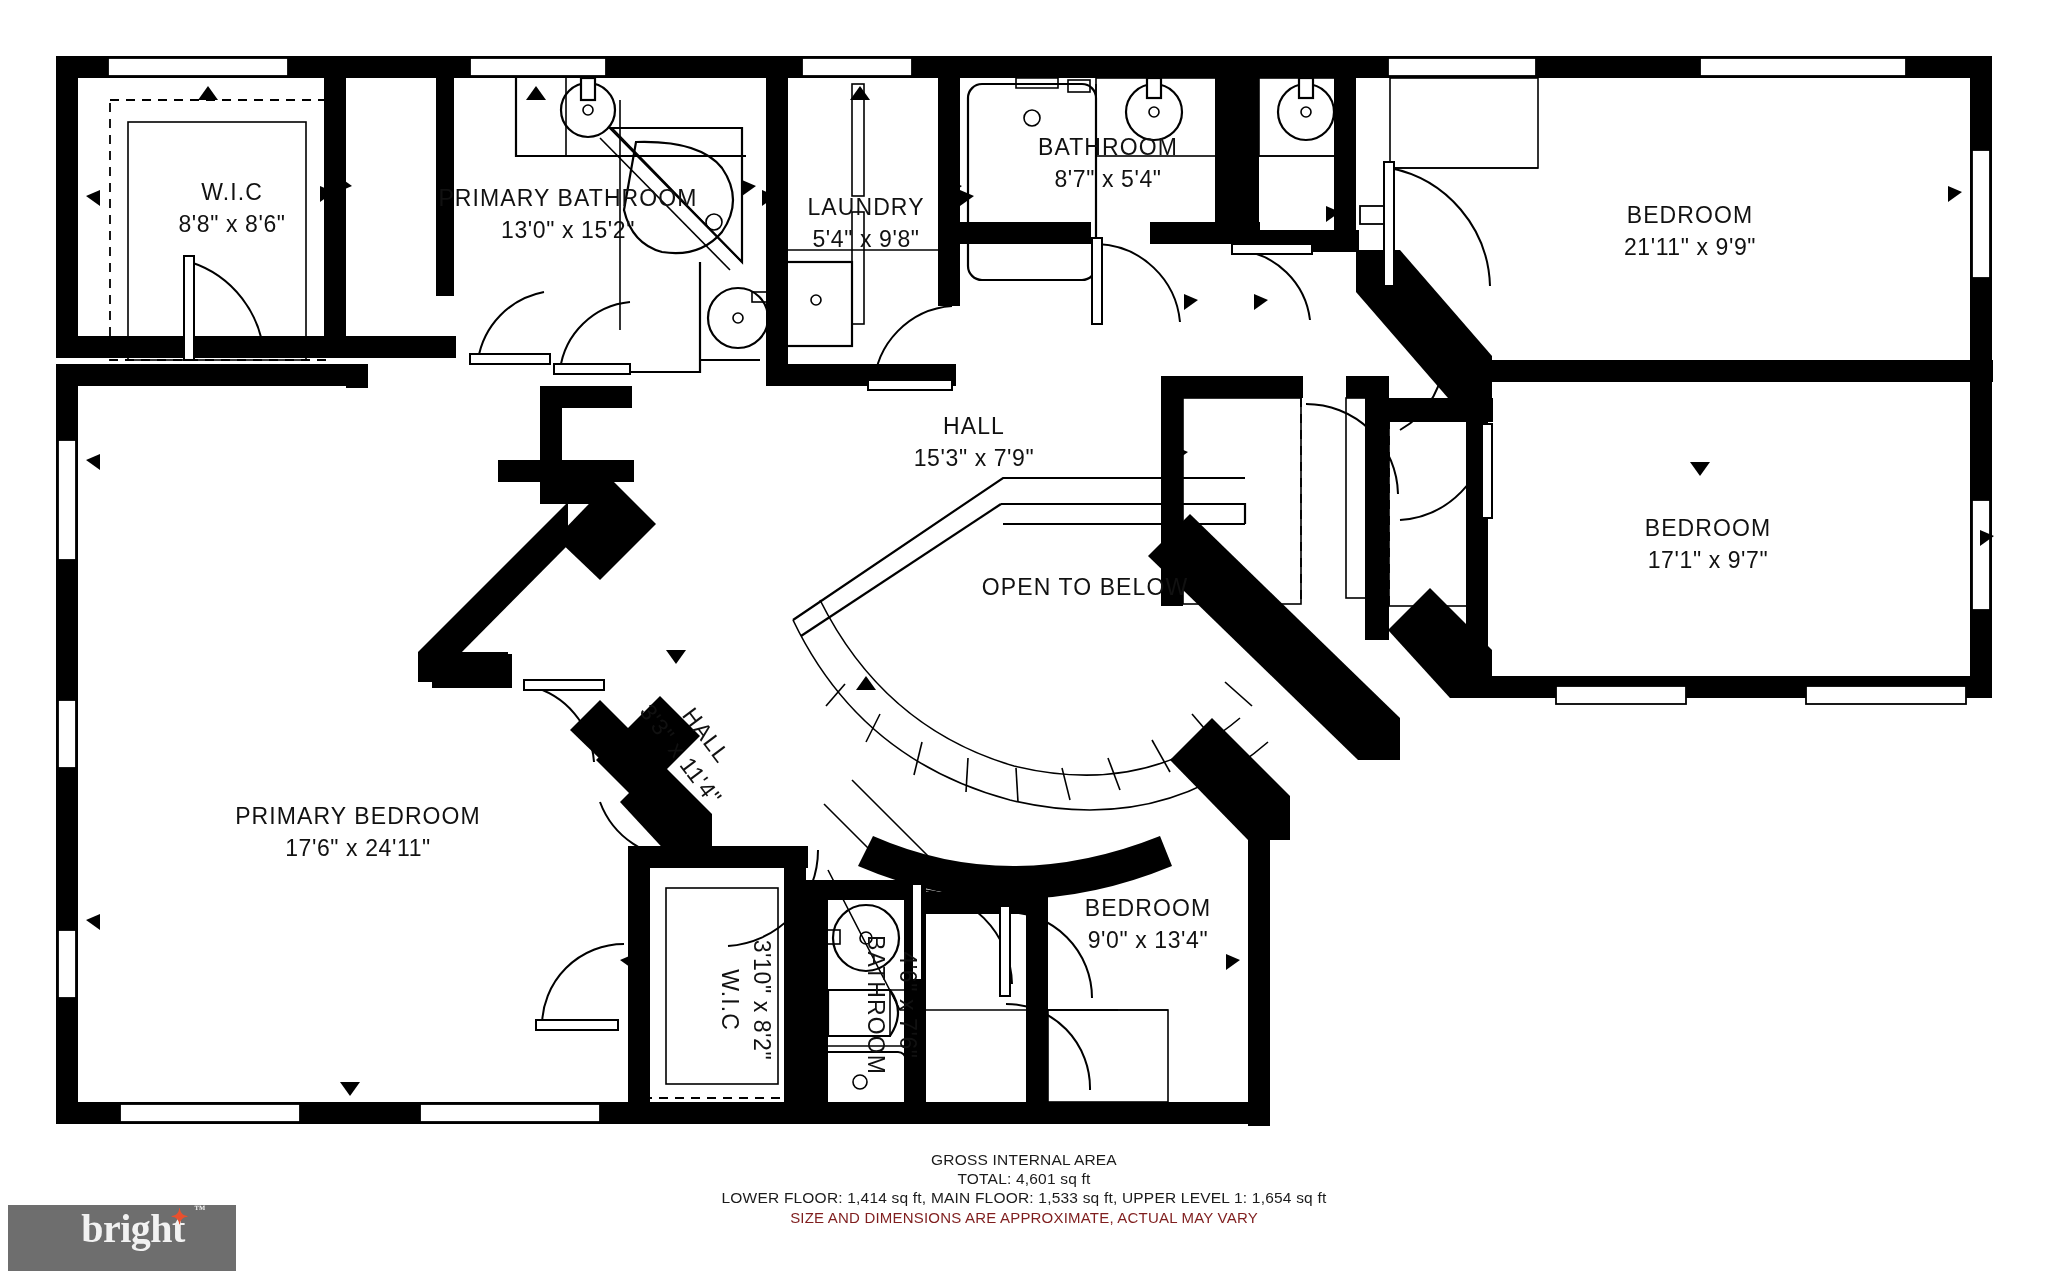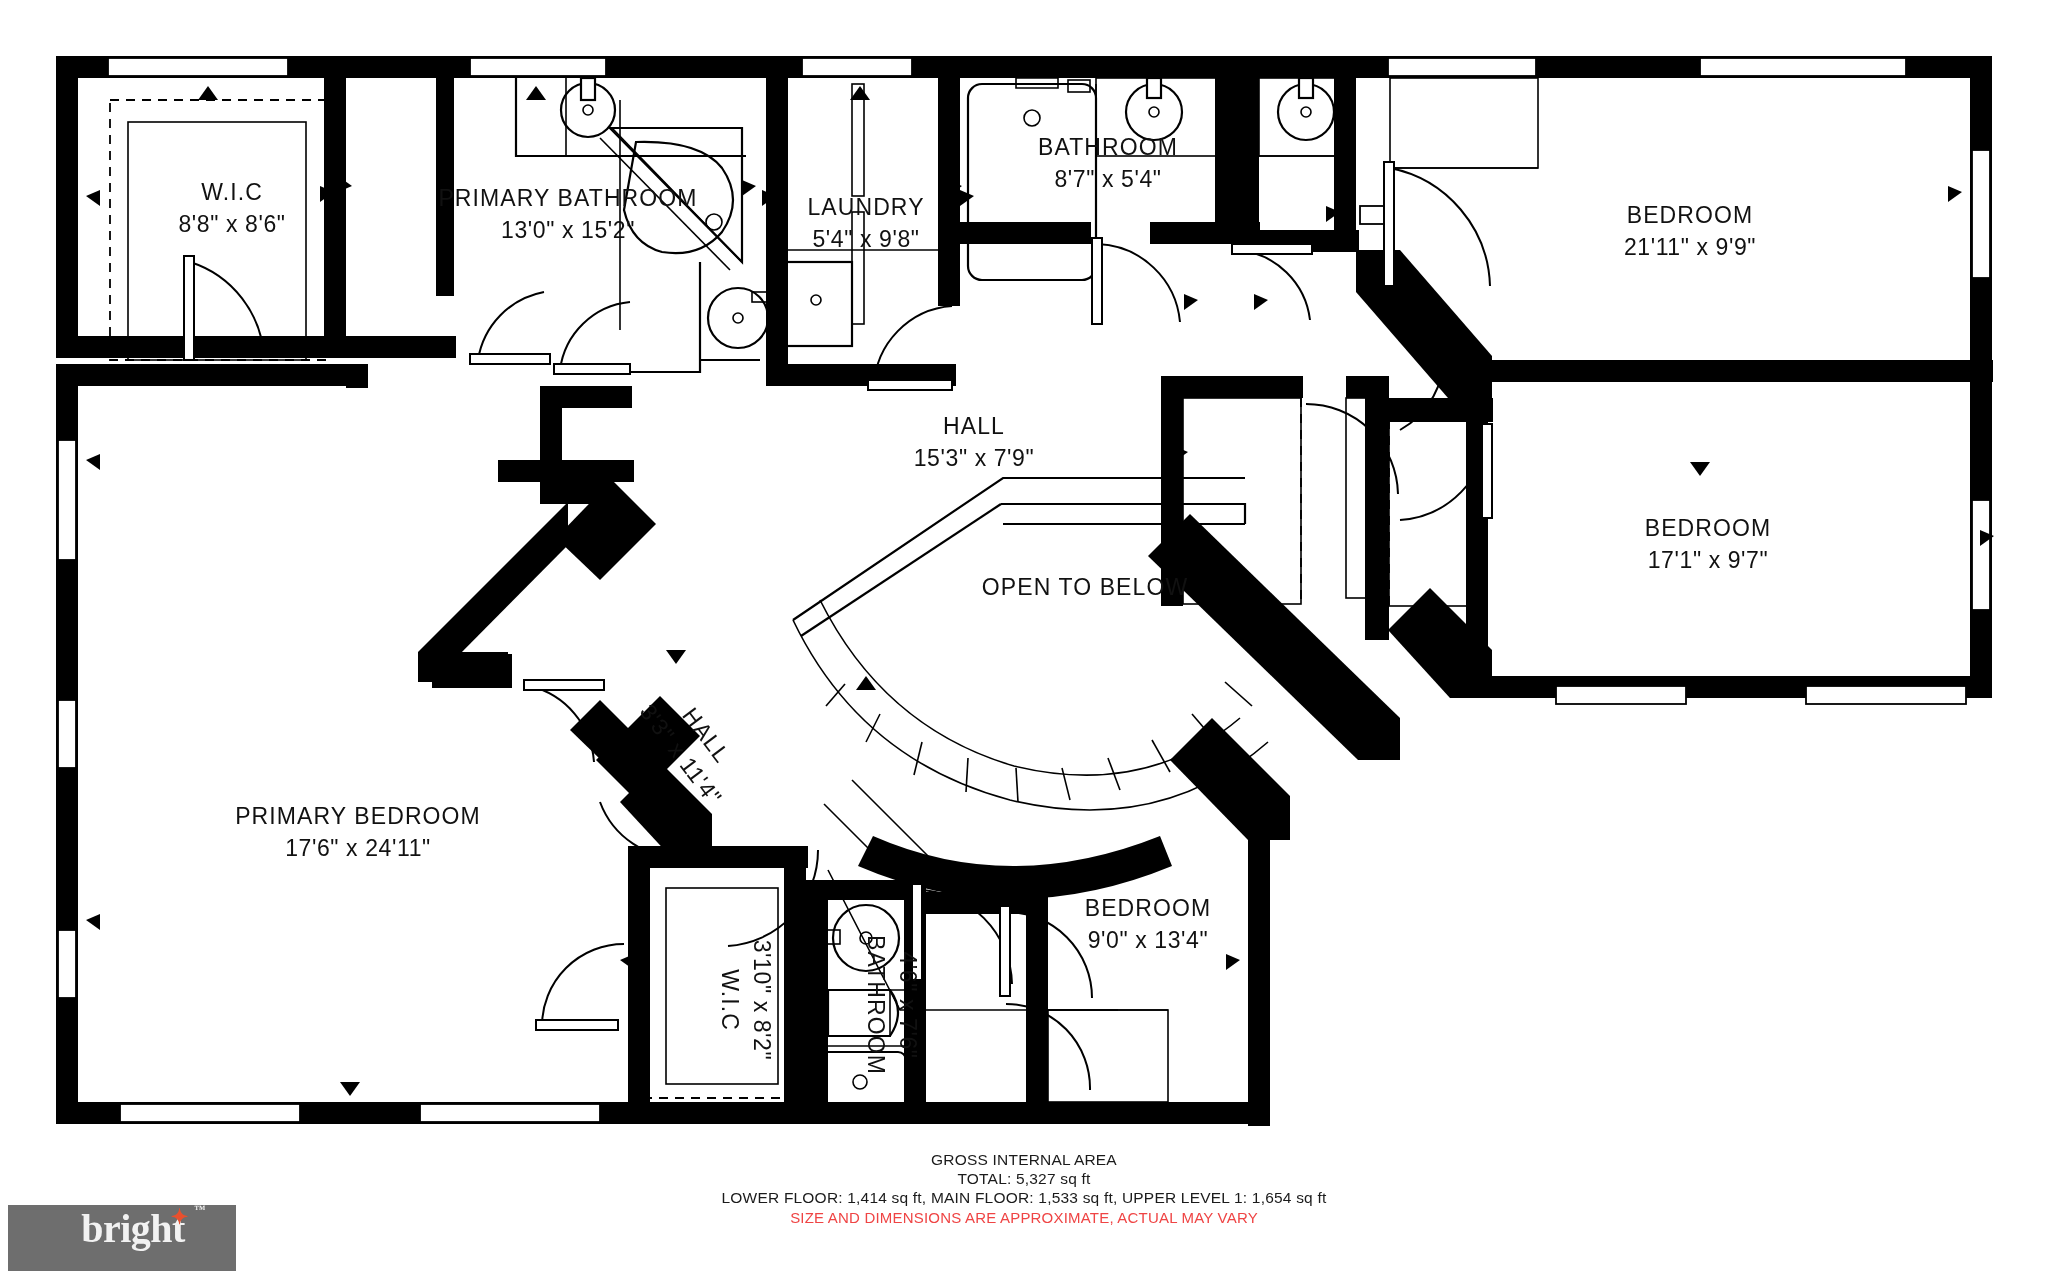--- a/index.html
+++ b/index.html
@@ -11,21 +11,21 @@
   .thin1{fill:none;stroke:#000000;stroke-width:1.6;}
   .dash{fill:none;stroke:#000000;stroke-width:1.8;stroke-dasharray:9 7;}
   .fixture{fill:#ffffff;stroke:#000000;stroke-width:2.2;}
   .swing{fill:none;stroke:#000000;stroke-width:2;}
   .leaf{fill:#ffffff;stroke:#000000;stroke-width:2;}
   .winfill{fill:#ffffff;stroke:#000000;stroke-width:1.8;}
   .rlabel{font-family:"Liberation Sans",sans-serif;font-size:23px;fill:#111111;letter-spacing:1.1px;text-anchor:middle;}
   .rdim{font-family:"Liberation Sans",sans-serif;font-size:23px;fill:#111111;letter-spacing:0.6px;text-anchor:middle;}
   .footer{position:absolute;left:0;right:0;bottom:52px;text-align:center;}
   .footer div{font-family:"Liberation Sans",sans-serif;font-size:15.5px;color:#1b1b1b;line-height:19px;letter-spacing:.2px;}
-  .footer div.muted{color:#ef4444;font-size:15px;padding-top:1px;}
+  .footer div.muted{color:#7f1d1d;font-size:15px;padding-top:1px;}
   .brand{position:absolute;left:8px;bottom:8px;width:228px;height:66px;background:#6e6e6e;display:flex;align-items:center;padding-left:22px;box-sizing:border-box;flex-direction:column;}
   .brand .b-bright{font-family:"Liberation Serif",serif;font-size:40px;color:#f2f2f2;font-weight:700;letter-spacing:-.5px;position:relative;}
   .brand .b-star{position:absolute;right:-3px;top:2px;color:#e8502e;font-size:21px;line-height:21px;}
   .brand .b-tm{position:absolute;right:-20px;top:-2px;color:#f2f2f2;font-size:11px;}
   .brand .b-mls{font-family:"Liberation Sans",sans-serif;font-size:26px;color:#f2f2f2;margin-left:26px;letter-spacing:.5px;margin-top:44px;}
 </style>
 </head>
 <body>
 
 <div id="plan-root">
@@ -351,21 +351,21 @@
       <text class="rdim" x="0" y="-32">4'6" x 7'6"</text>
     </g>
     <text class="rlabel" x="1085" y="595">OPEN TO BELOW</text>
   </g>
 
 </svg>
 </div>
 
 <div class="footer">
   <div>GROSS INTERNAL AREA</div>
-  <div>TOTAL: 5,327 sq ft</div>
+  <div>TOTAL: 4,601 sq ft</div>
   <div>LOWER FLOOR: 1,414 sq ft, MAIN FLOOR: 1,533 sq ft, UPPER LEVEL 1: 1,654 sq ft</div>
   <div class="muted">SIZE AND DIMENSIONS ARE APPROXIMATE, ACTUAL MAY VARY</div>
 </div>
 
 <div class="brand">
   <span class="b-bright">
     <span>bright</span>
     <span class="b-star">✦</span>
     <span class="b-tm">™</span>
   </span>

